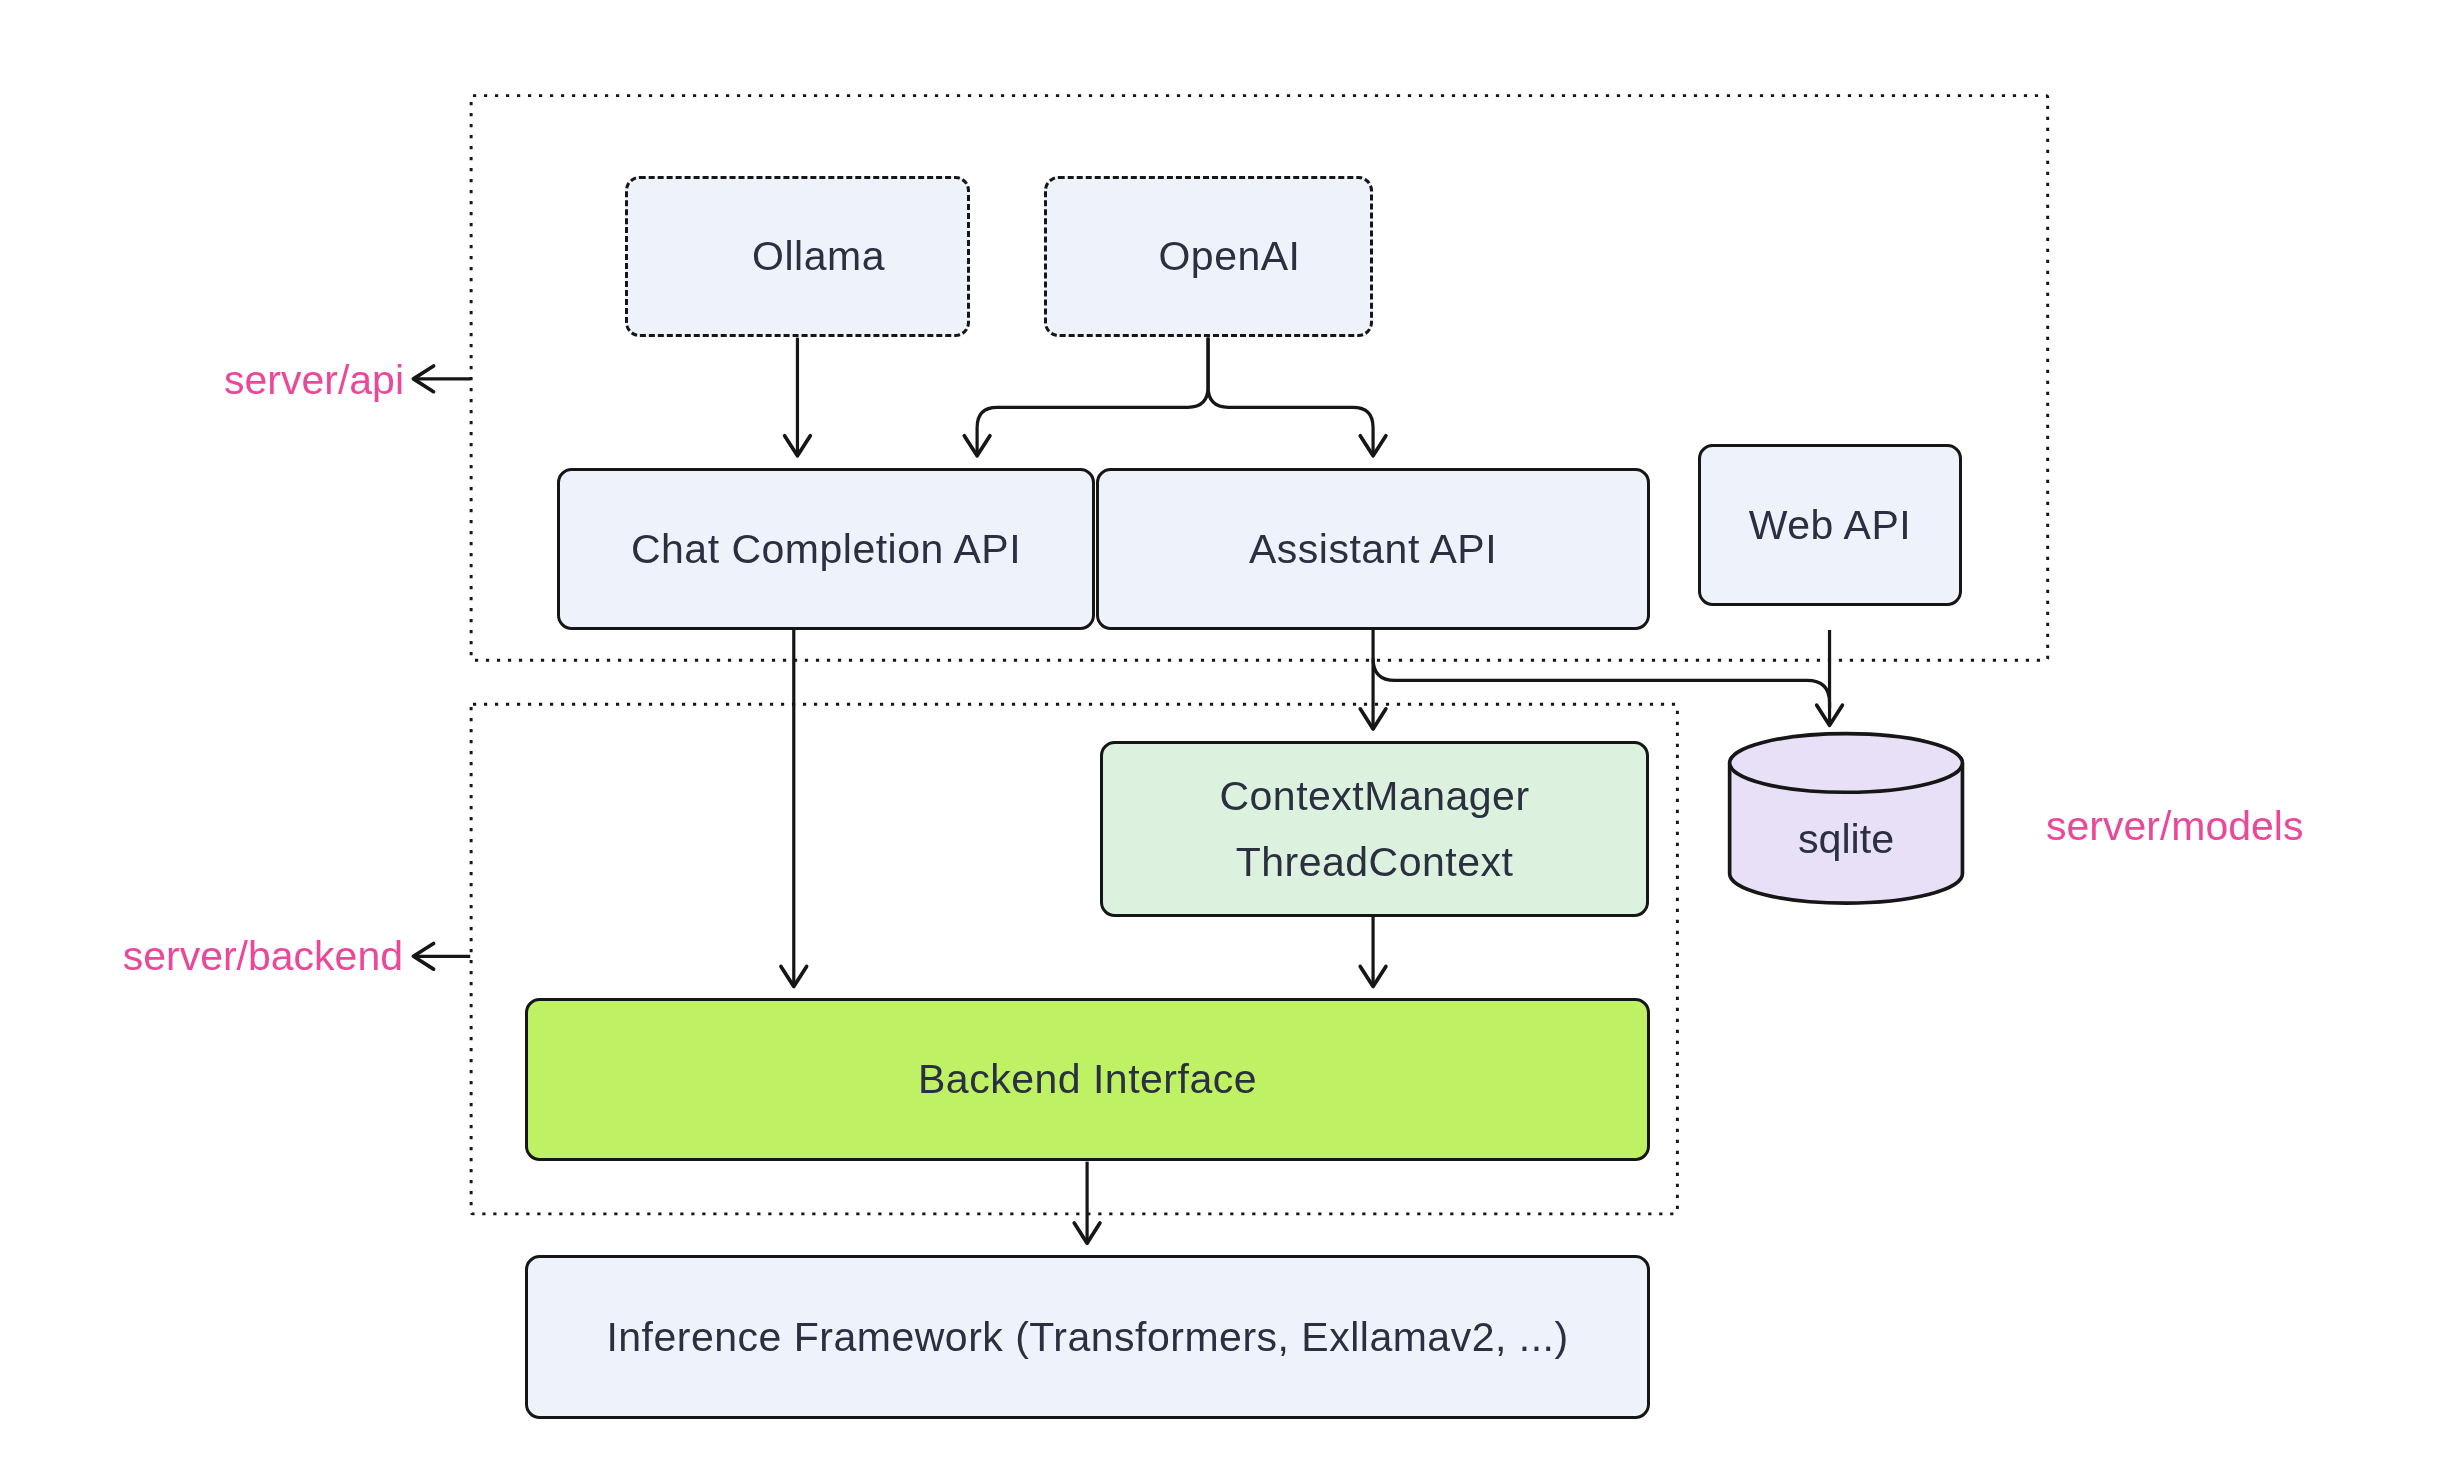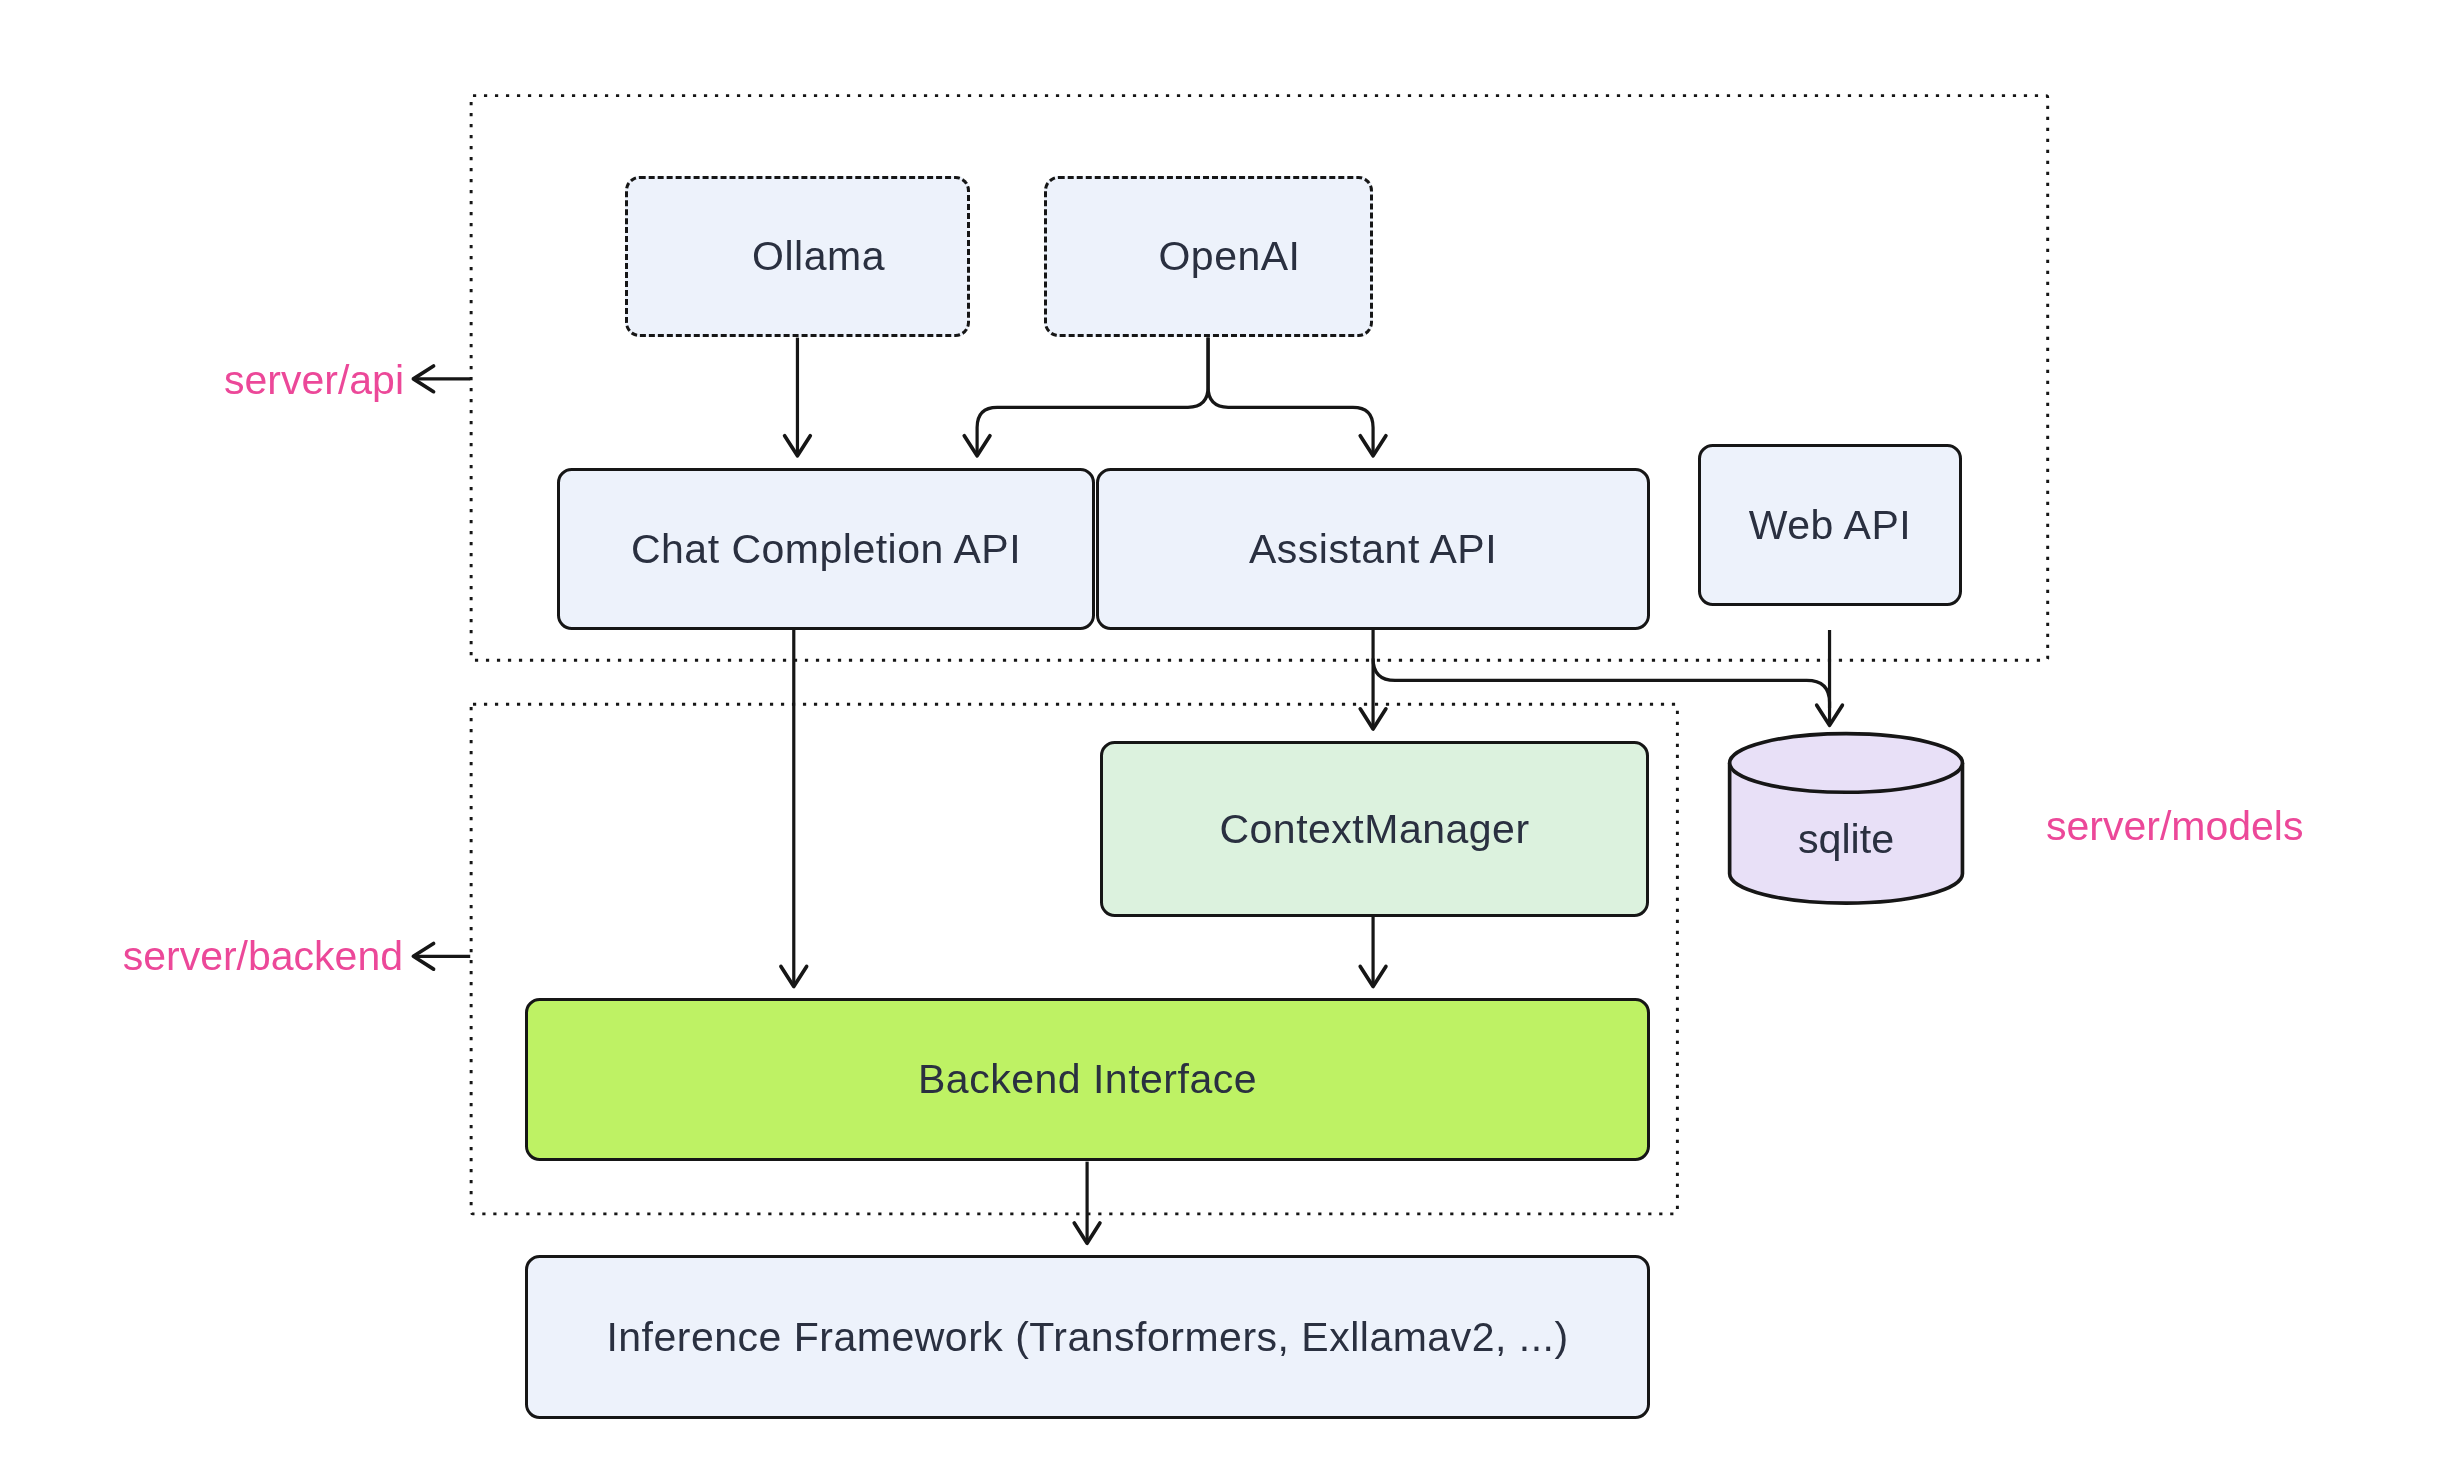--- a/index.html
+++ b/index.html
@@ -98,20 +98,21 @@
   <div class="node" id="node-assistant">
     <span>Assistant API</span>
   </div>
 
   <div class="node" id="node-web">
     <span>Web API</span>
   </div>
 
   <div class="node" id="node-context">
     <span>ContextManager</span>
+    <span>ThreadContext</span>
   </div>
 
   <div class="node" id="node-backend">
     <span>Backend Interface</span>
   </div>
 
   <div class="node" id="node-inference">
     <span>Inference Framework (Transformers, Exllamav2, ...)</span>
   </div>
 

